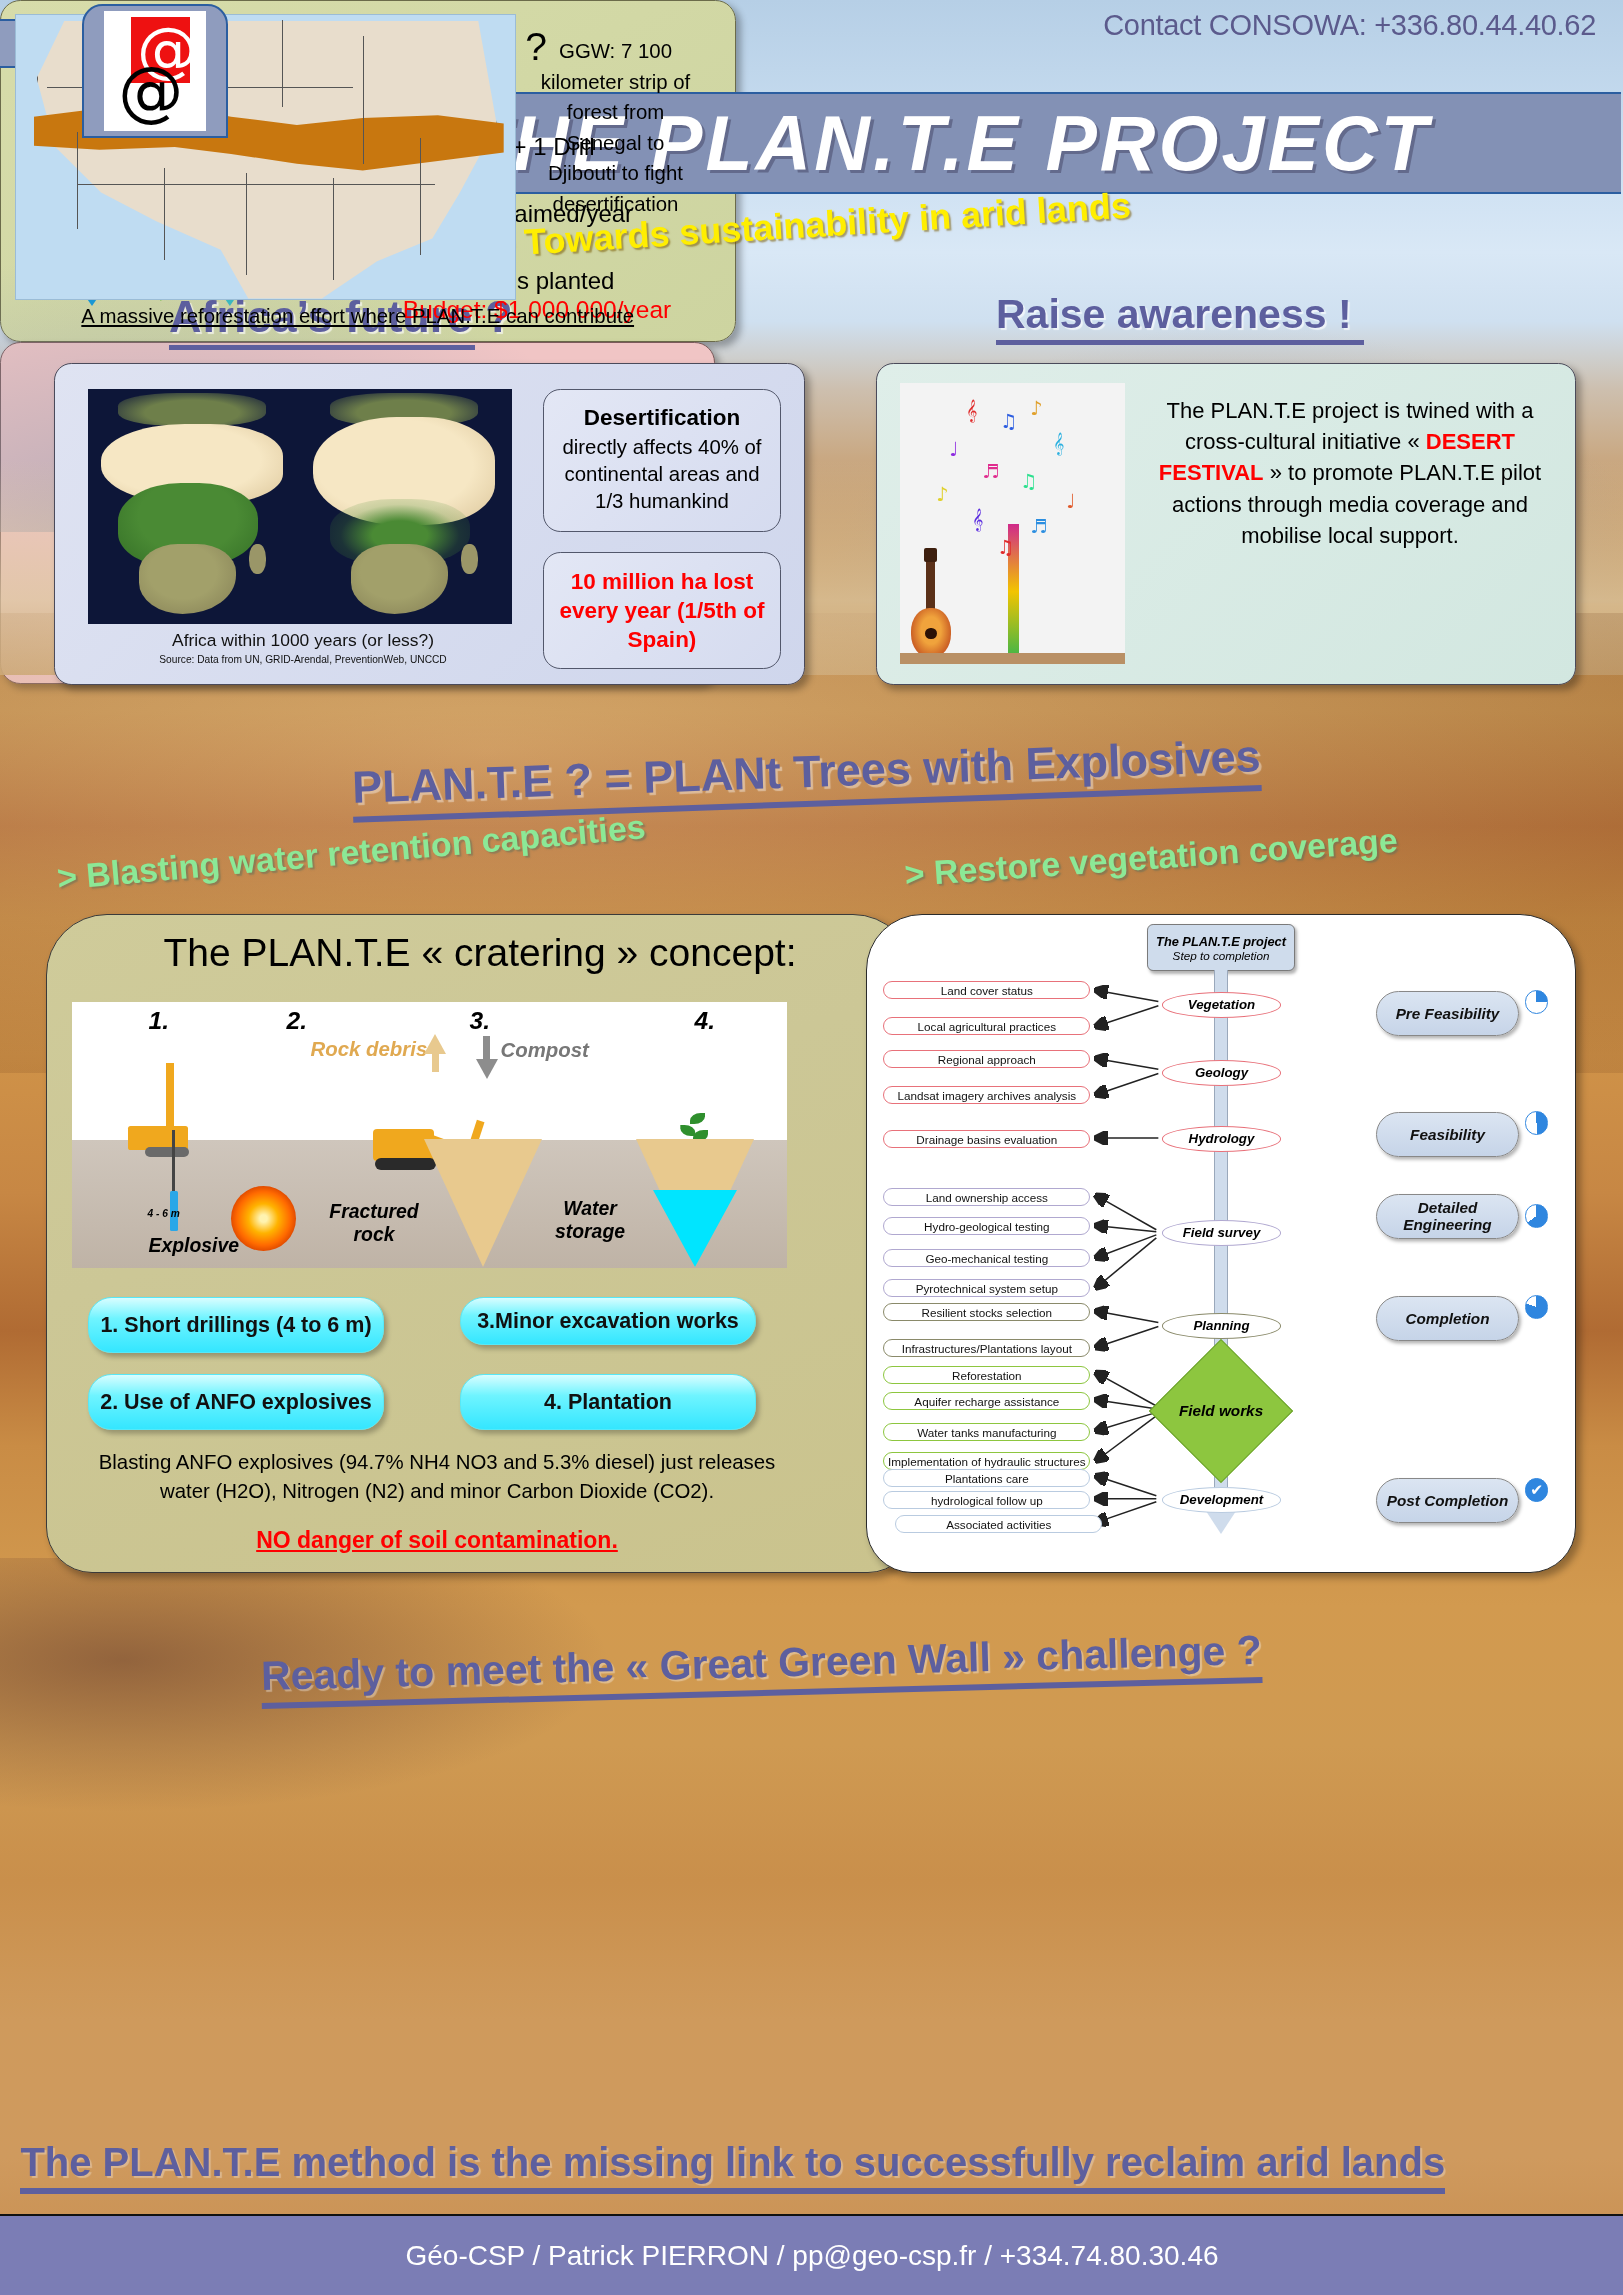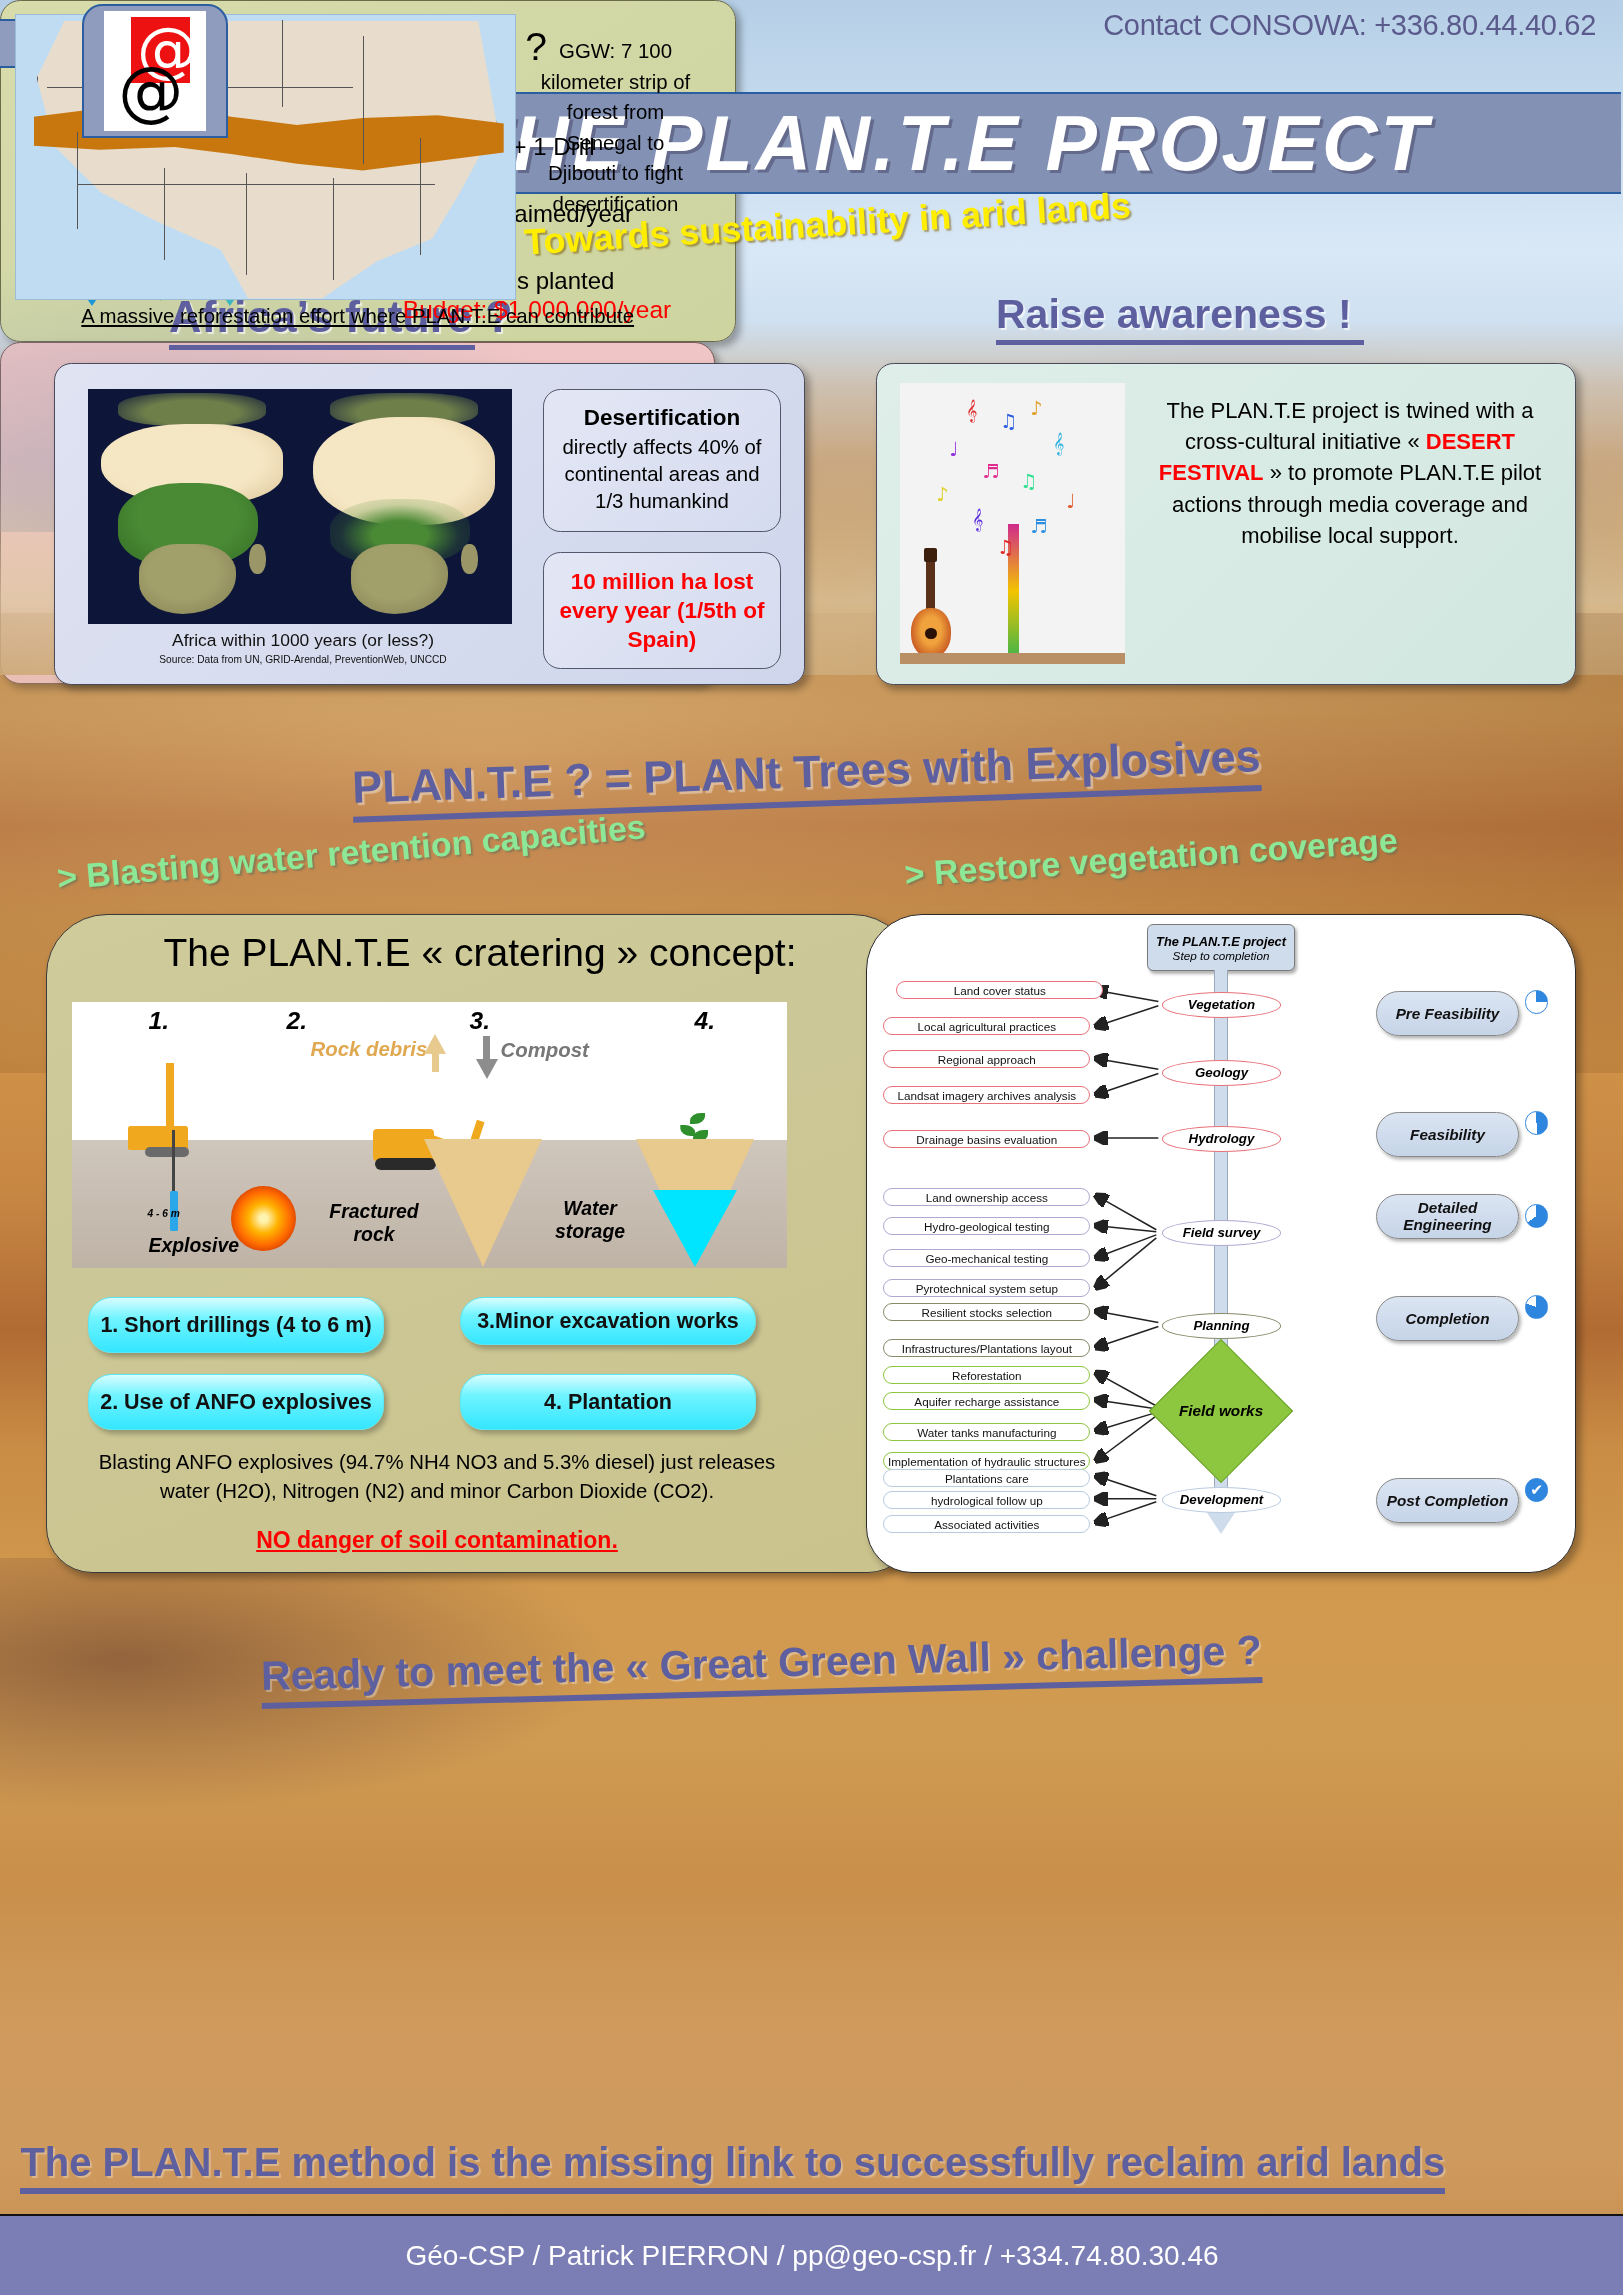--- a/index.html
+++ b/index.html
@@ -517,38 +517,38 @@
   <div class="fnode veg" style="top:77px;">Vegetation</div>
   <div class="fnode geo" style="top:145px;">Geology</div>
   <div class="fnode hyd" style="top:211px;">Hydrology</div>
   <div class="fnode fs" style="top:305px;">Field survey</div>
   <div class="fnode pl" style="top:398px;font-style:italic;">Planning</div>
   <div class="fdiamond" style="top:445px;">
     <span>Field works</span>
     </div>
   <div class="fnode dev" style="top:572px;">Development</div>
 
-  <div class="fitem red" style="top:66px;margin-left:13px;">Land cover status</div>
+  <div class="fitem red" style="top:66px;">Land cover status</div>
   <div class="fitem red" style="top:102px;">Local agricultural practices</div>
   <div class="fitem red" style="top:135px;">Regional approach</div>
   <div class="fitem red" style="top:171px;">Landsat imagery archives analysis</div>
   <div class="fitem red" style="top:215px;">Drainage basins evaluation</div>
   <div class="fitem pur" style="top:273px;">Land ownership access</div>
   <div class="fitem pur" style="top:302px;">Hydro-geological testing</div>
   <div class="fitem pur" style="top:334px;">Geo-mechanical testing</div>
   <div class="fitem pur" style="top:364px;">Pyrotechnical system setup</div>
   <div class="fitem olv" style="top:388px;">Resilient stocks selection</div>
   <div class="fitem olv" style="top:424px;">Infrastructures/Plantations layout</div>
   <div class="fitem grn" style="top:451px;">Reforestation</div>
   <div class="fitem grn" style="top:477px;">Aquifer recharge assistance</div>
   <div class="fitem grn" style="top:508px;">Water tanks manufacturing</div>
   <div class="fitem grn" style="top:537px;">Implementation of hydraulic structures</div>
   <div class="fitem blu" style="top:554px;">Plantations care</div>
   <div class="fitem blu" style="top:576px;">hydrological follow up</div>
-  <div class="fitem blu" style="top:600px;">Associated activities</div>
+  <div class="fitem blu" style="top:600px;margin-left:12px;">Associated activities</div>
 
   <div class="fstage" style="top:76px;">Pre Feasibility</div>
   <div class="fpie" style="top:75px;background:conic-gradient(#2f86df 0 25%, #fff 25% 100%);"></div>
   <div class="fstage" style="top:197px;">Feasibility</div>
   <div class="fpie" style="top:196px;background:conic-gradient(#2f86df 0 50%, #fff 50% 100%);"></div>
   <div class="fstage" style="top:279px;line-height:1.08;">Detailed Engineering</div>
   <div class="fpie" style="top:289px;background:conic-gradient(#2f86df 0 65%, #fff 65% 100%);"></div>
   <div class="fstage" style="top:381px;">Completion</div>
   <div class="fpie" style="top:380px;background:conic-gradient(#2f86df 0 80%, #fff 80% 100%);"></div>
   <div class="fstage" style="top:563px;">Post Completion</div>

